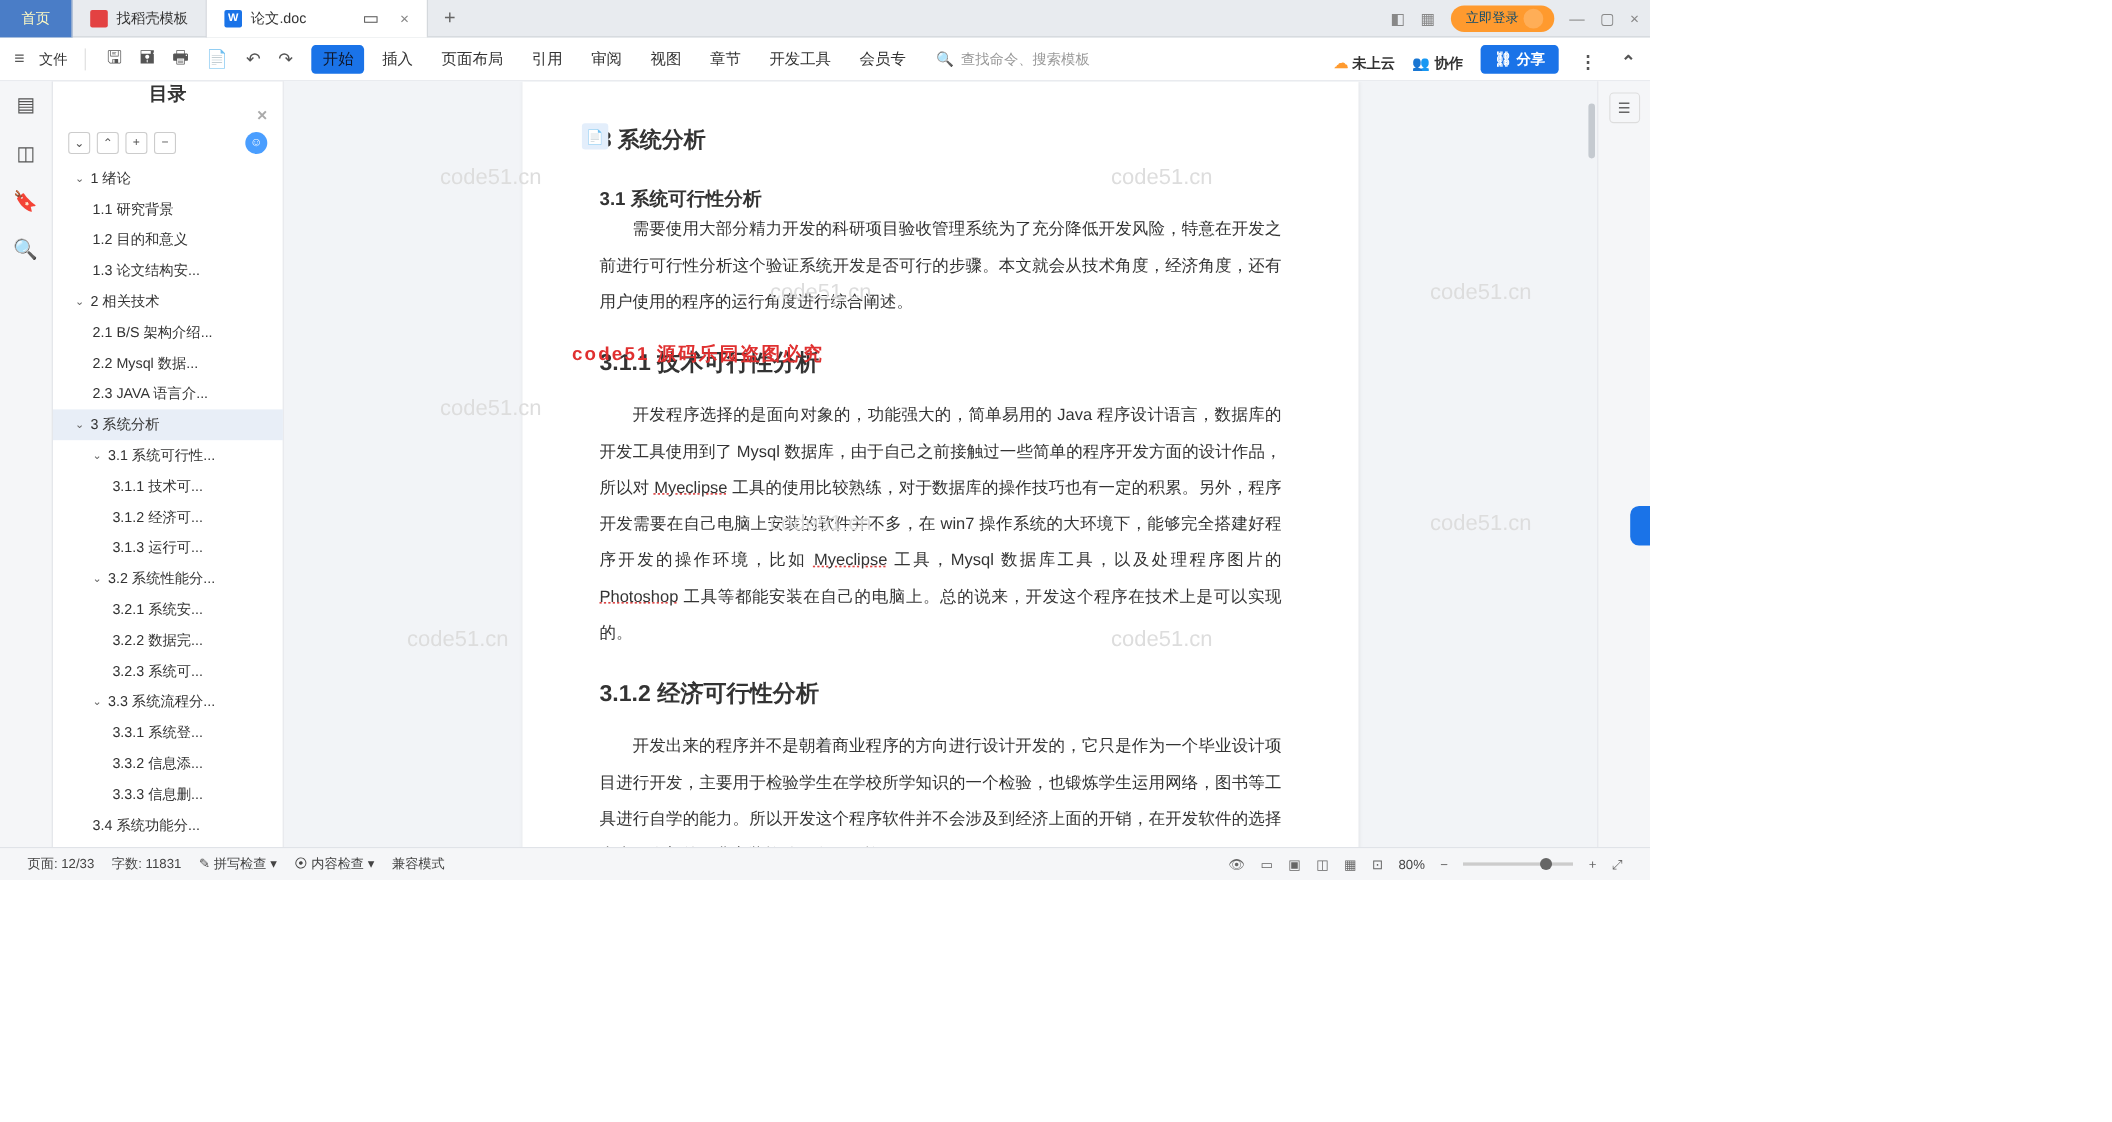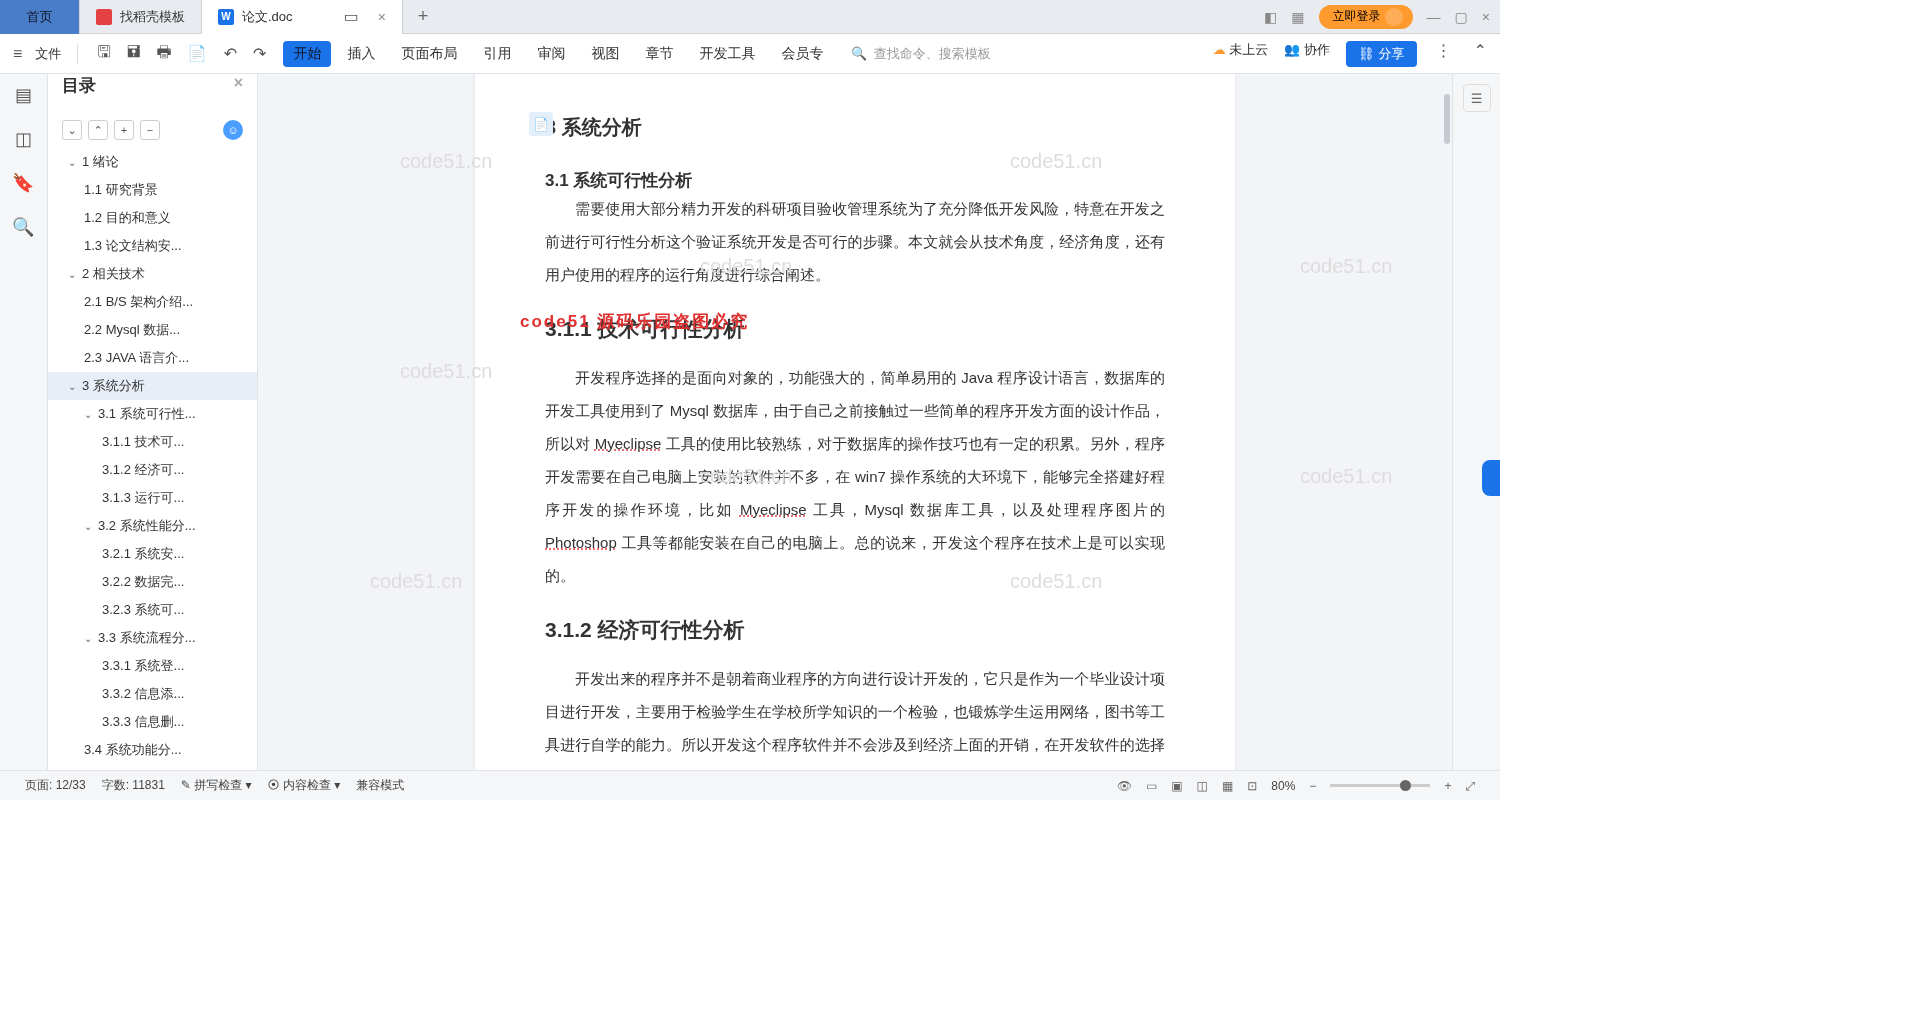--- a/index.html
+++ b/index.html
@@ -1,46 +1,46 @@
 <!DOCTYPE html>
 <html><head>
 <meta charset="utf-8">
 <style>
 * { margin:0; padding:0; box-sizing:border-box; font-family:"Microsoft YaHei","PingFang SC",sans-serif; }
 body { width:1500px; height:800px; background:#fff; overflow:hidden; position:relative; font-size:13px; color:#333; }
 .tabbar { height:34px; background:#e8ebef; display:flex; align-items:center; border-bottom:1px solid #d0d4d9; }
 .tab { height:34px; padding:0 16px; display:flex; align-items:center; gap:8px; border-right:1px solid #d0d4d9; cursor:pointer; }
-.tab.home { background:#4a7dc7; color:#0f172a; width:80px; justify-content:center; }
+.tab.home { background:#4a7dc7; color:#fef9c3; width:66px; justify-content:center; }
 .tab.active { background:#fff; }
 .tab .close { color:#888; font-size:14px; margin-left:8px; }
 .tab-icon { width:16px; height:16px; border-radius:2px; display:inline-block; }
 .icon-red { background:#e34242; }
 .icon-blue { background:#1a73e8; color:#fff; font-size:10px; font-weight:bold; text-align:center; line-height:16px; }
 .tab-plus { width:40px; text-align:center; font-size:18px; color:#666; cursor:pointer; }
 .tab-right { margin-left:auto; display:flex; align-items:center; gap:14px; padding-right:10px; }
-.login-btn { background:#ff9a2e; color:#000000; padding:3px 10px 3px 14px; border-radius:14px; font-size:12px; display:flex; align-items:center; gap:4px; }
+.login-btn { background:#ff9a2e; color:#0c4a6e; padding:3px 10px 3px 14px; border-radius:14px; font-size:12px; display:flex; align-items:center; gap:4px; }
 .avatar { width:18px; height:18px; border-radius:50%; background:#fff3; display:inline-block; }
 .win-btn { color:#888; font-size:14px; cursor:pointer; }
 .ribbon { height:40px; display:flex; align-items:center; padding:0 10px; gap:4px; border-bottom:1px solid #e0e3e8; }
 .rb-left { display:flex; align-items:center; gap:10px; }
 .rb-ic { color:#555; cursor:pointer; font-size:16px; padding:0 3px; }
 .rb-sep { width:1px; height:20px; background:#ddd; margin:0 6px; }
 .menu { display:flex; gap:6px; margin-left:10px; }
 .menu-item { padding:4px 10px; cursor:pointer; color:#333; border-radius:4px; font-size:14px; }
 .menu-item.active { background:#1a73e8; color:#0f172a; }
 .search-box { margin-left:14px; display:flex; align-items:center; gap:6px; color:#999; font-size:13px; }
 .search-box .sic { color:#888; }
-.rb-right { margin-left:auto; display:flex; align-items:flex-start; gap:16px; font-size:13px; }
+.rb-right { margin-left:auto; display:flex; align-items:flex-end; gap:16px; font-size:13px;font-weight:bold; }
 .cloud { color:#ff9a2e; }
 .share-btn { background:#1a73e8; color:#fff; padding:4px 12px; border-radius:4px; display:flex; align-items:center; gap:4px; }
 .main { display:flex; height:calc(100% - 34px - 40px - 30px); }
 .leftbar { width:48px; background:#f5f6f8; border-right:1px solid #e0e3e8; display:flex; flex-direction:column; align-items:center; padding-top:10px; gap:22px; }
 .lb-ic { color:#555; cursor:pointer; font-size:18px; }
 .toc { width:210px; border-right:1px solid #e0e3e8; display:flex; flex-direction:column; }
-.toc-head { height:42px; display:flex; align-items:flex-start; padding:0 14px; font-size:17px; font-weight:bold; }
+.toc-head { height:42px; display:flex; align-items:center; padding:0 14px; font-size:17px; font-weight:bold;flex-direction:column; }
 .toc-head .x { margin-left:auto; color:#aaa; cursor:pointer; font-size:16px; }
 .toc-tools { padding:4px 14px 8px; display:flex; gap:6px; align-items:center; }
 .tt { width:20px; height:20px; border:1px solid #ccc; border-radius:3px; display:flex; align-items:center; justify-content:center; font-size:11px; color:#555; cursor:pointer; }
 .tt.chat { margin-left:auto; border:none; background:#4a9eff; color:#fff; border-radius:50%; }
 .toc-list { flex:1; overflow:auto; font-size:13px; }
 .toc-item { padding:5px 8px 5px 20px; display:flex; align-items:center; gap:4px; cursor:pointer; white-space:nowrap; overflow:hidden; text-overflow:ellipsis; }
 .toc-item.l2 { padding-left:36px; }
 .toc-item.l3 { padding-left:54px; }
 .toc-item.sel { background:#e8eef7; }
 .chev { font-size:10px; color:#666; width:10px; display:inline-block; }

